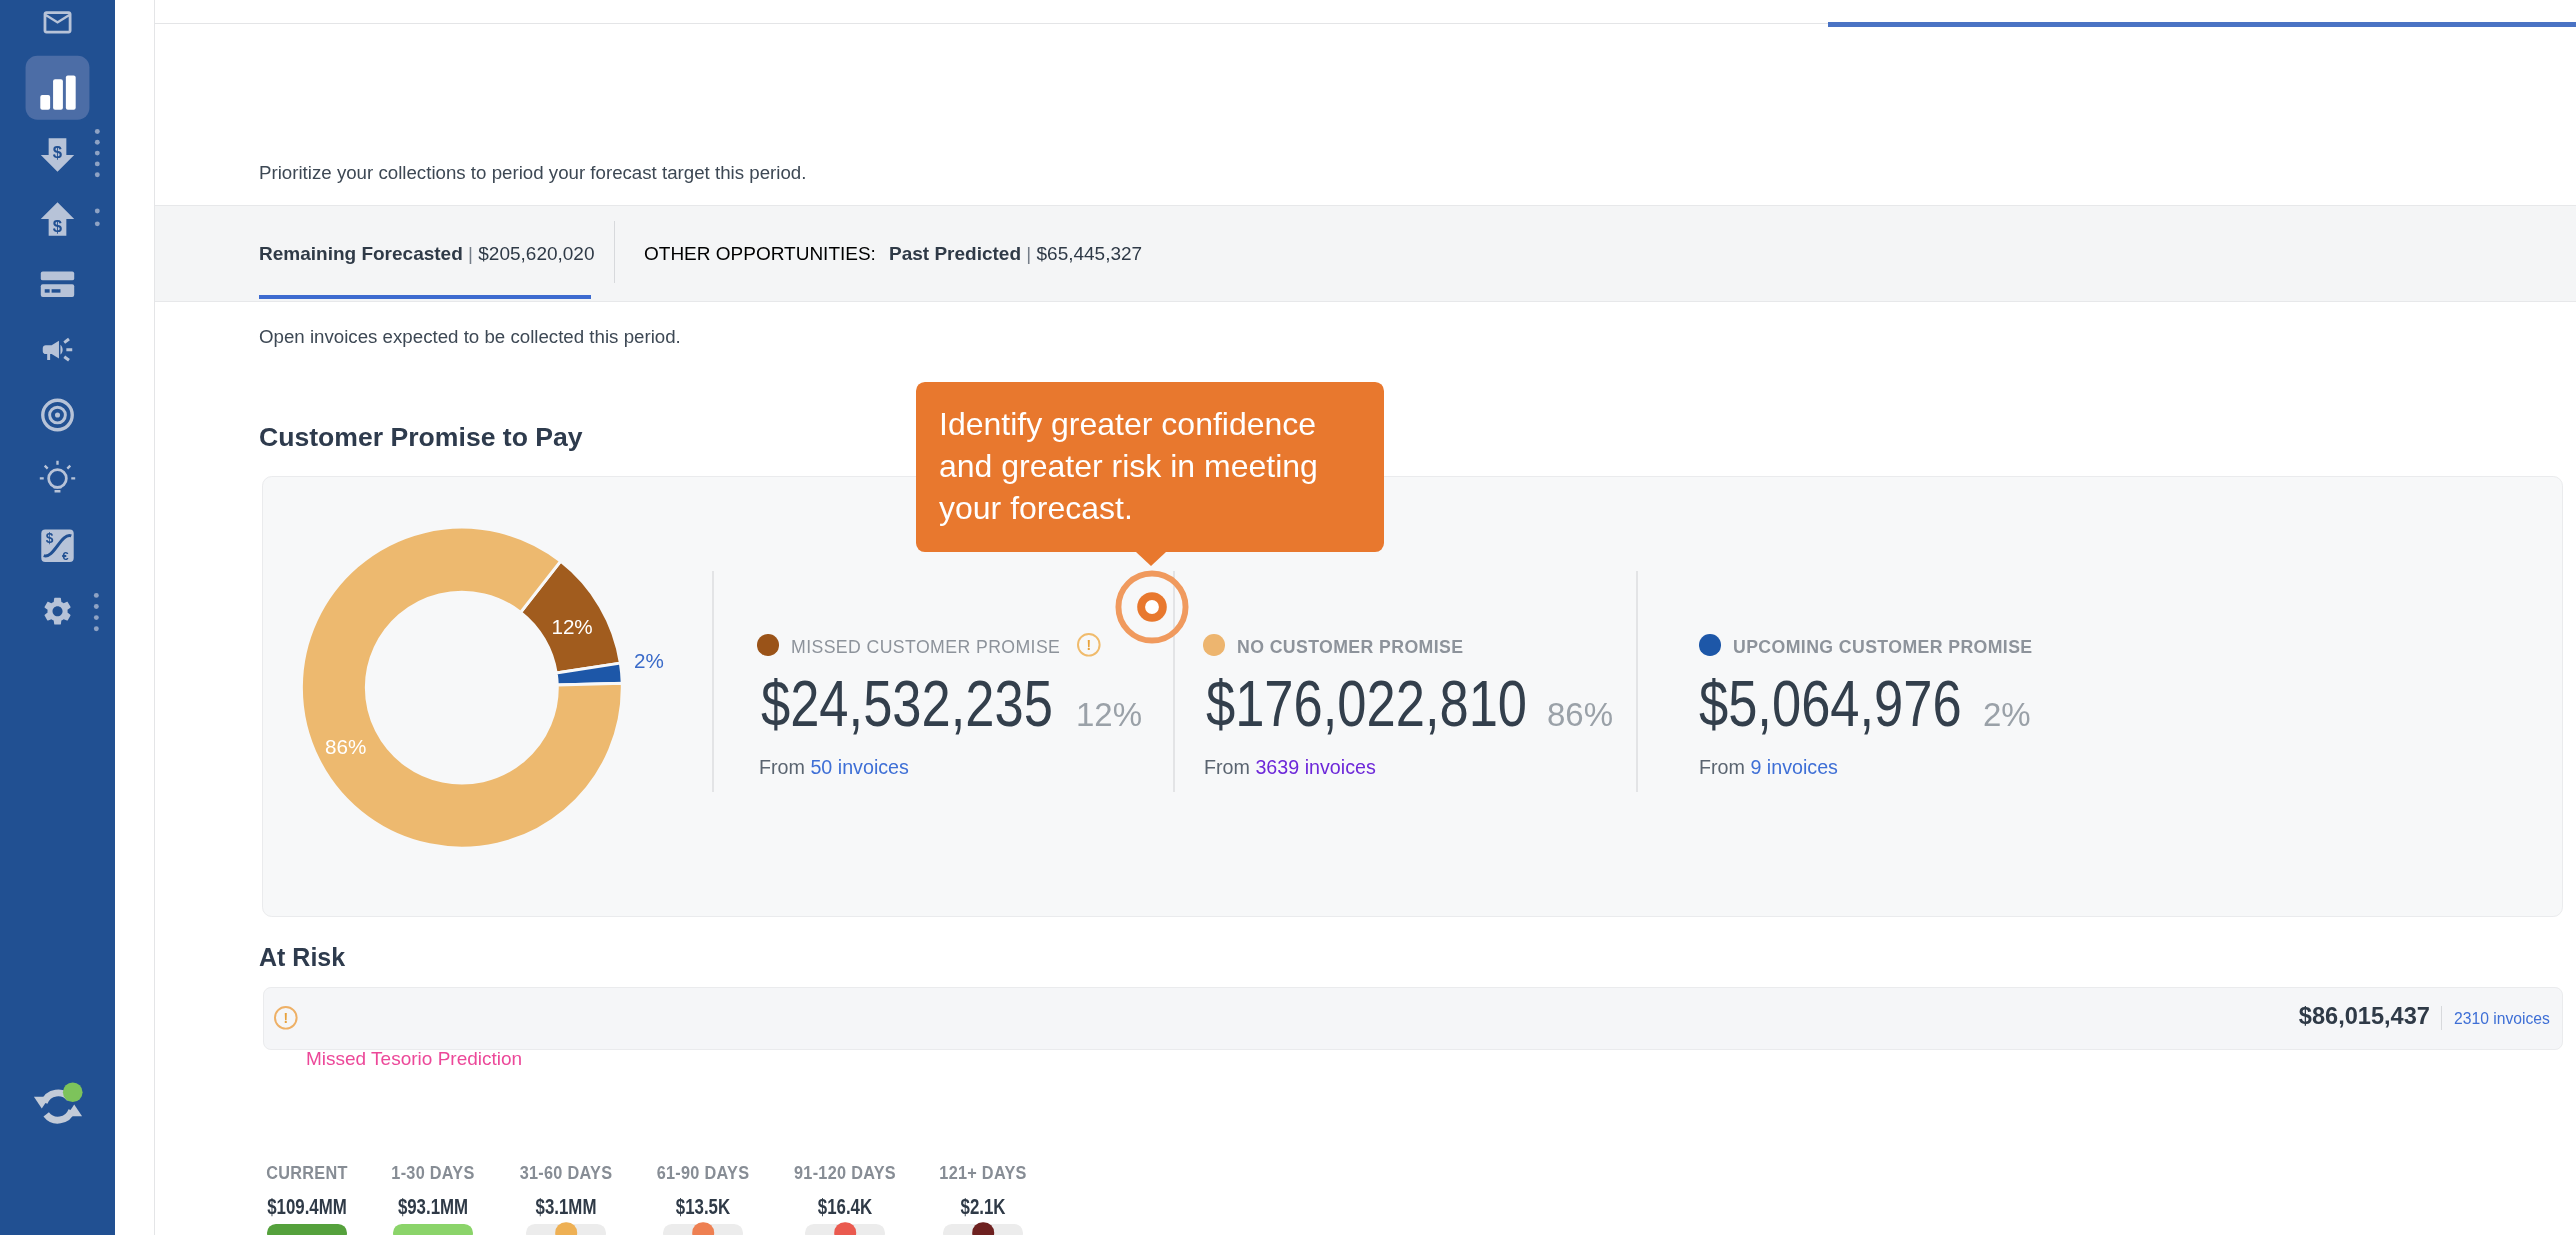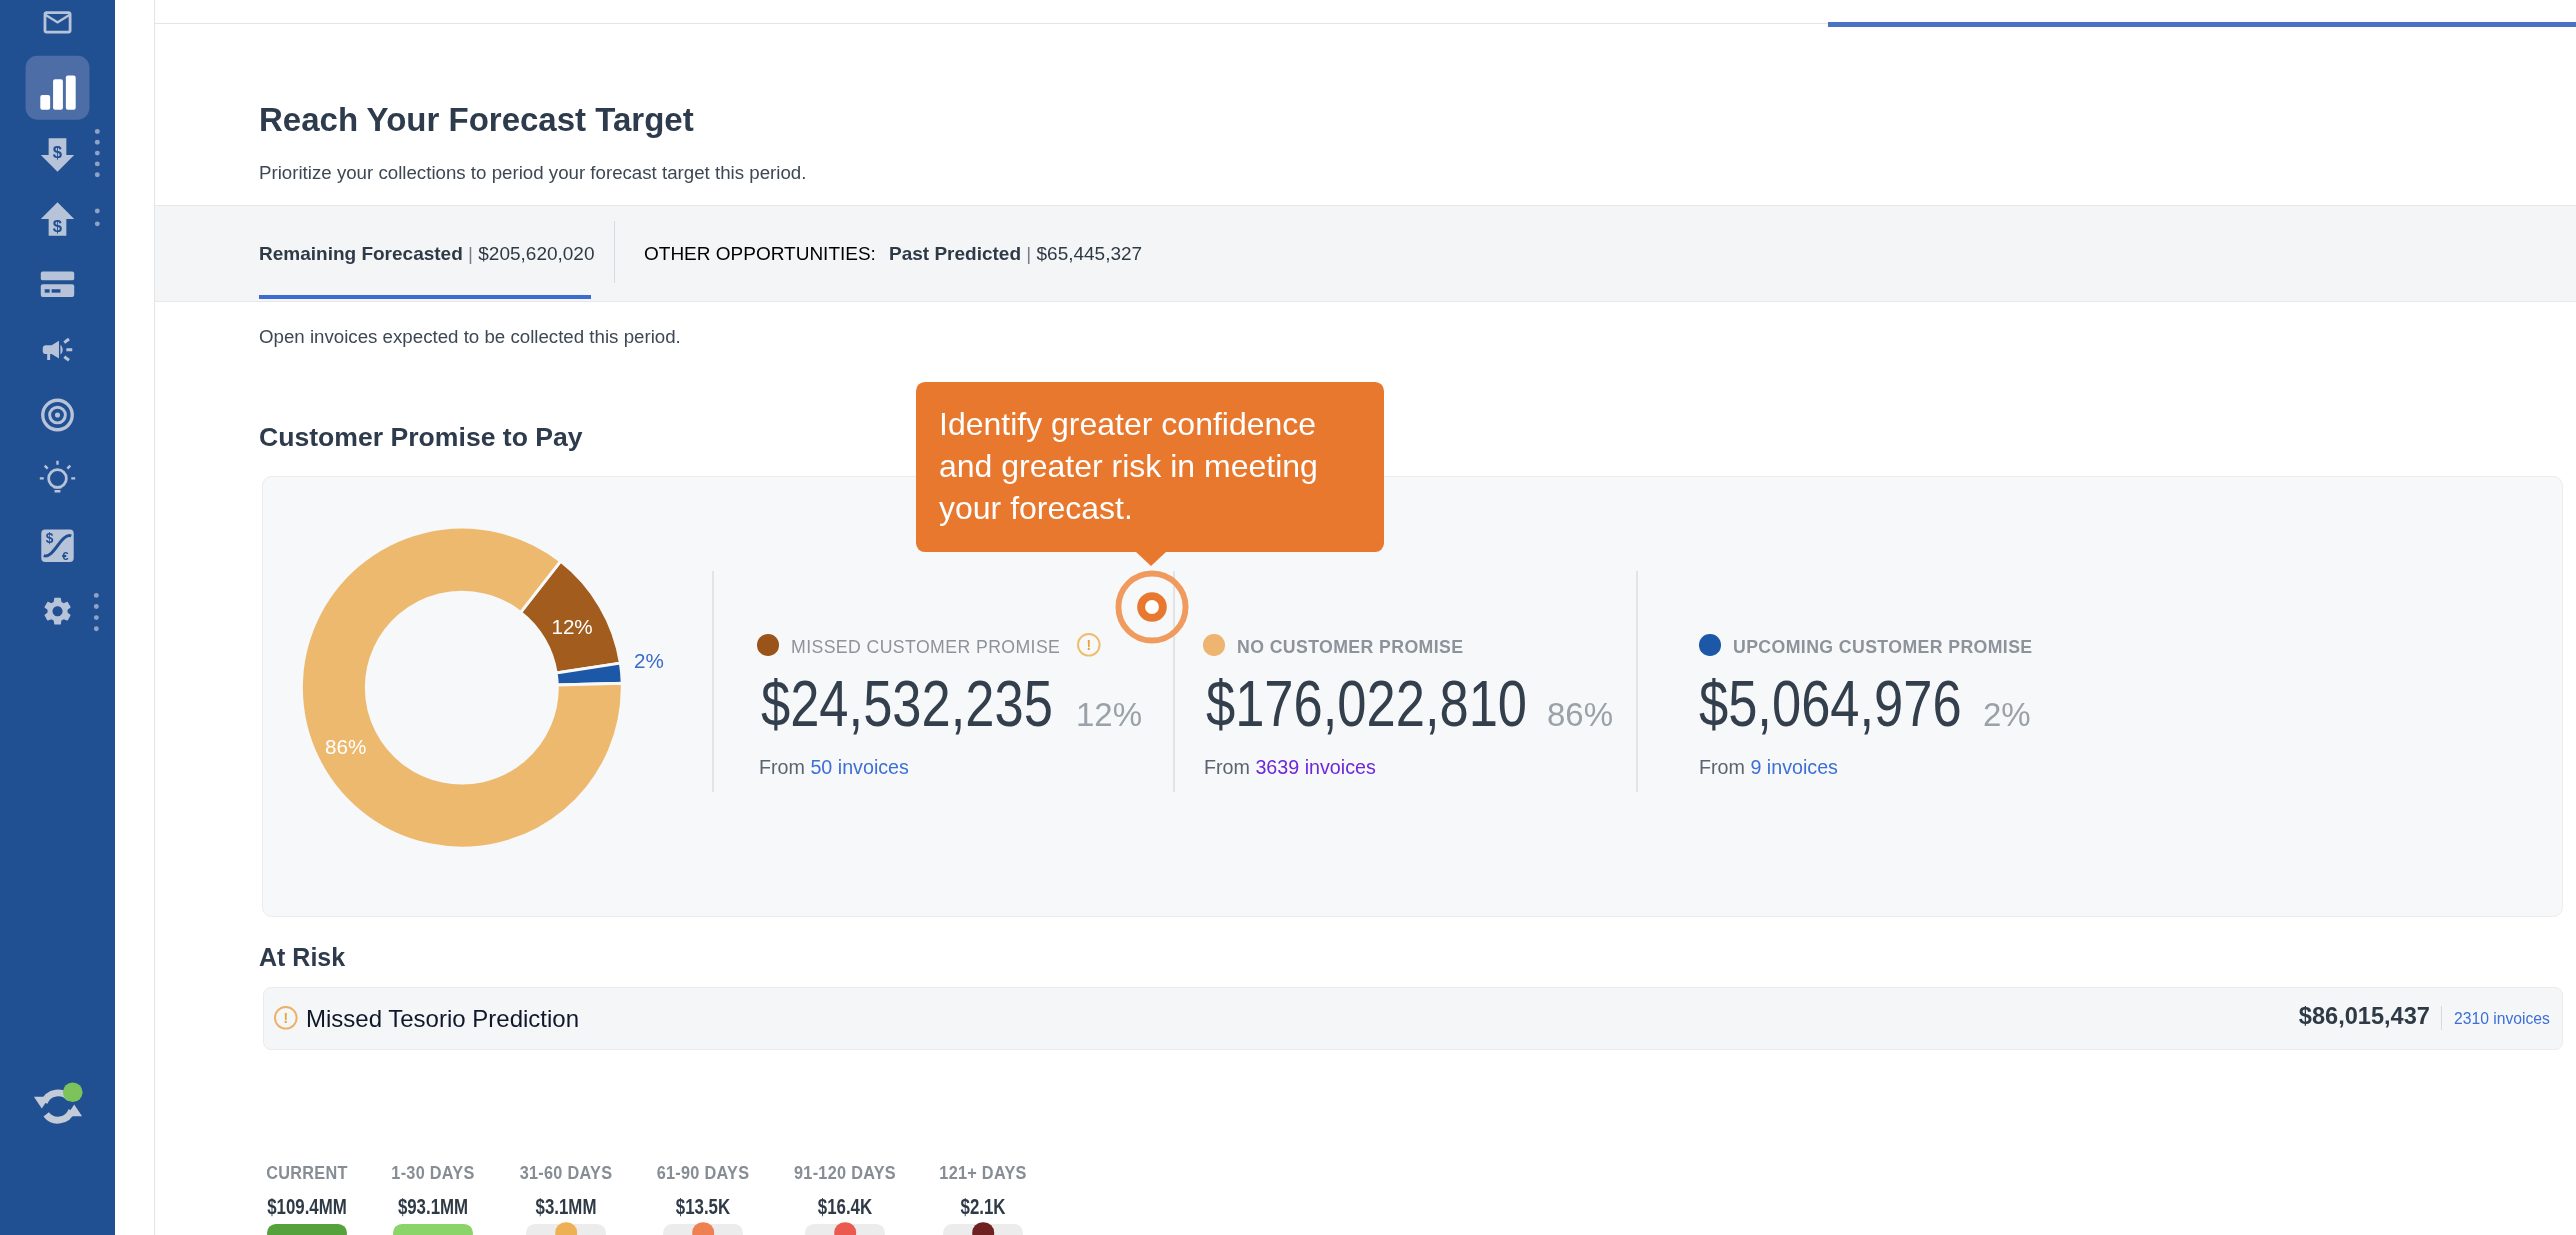--- a/index.html
+++ b/index.html
@@ -102,21 +102,20 @@
       <circle cx="74" cy="1110.5" r="10" fill="#7dc35b"></circle>
     </g>
   </svg>
 
   <div class="abs" style="left:154px;top:0;width:1px;height:1236px;background:#e4e5e7;"></div>
 
   <div class="abs" style="left:155px;top:22.6px;width:2421px;height:1px;background:#e4e5e7;"></div>
 
   <div class="abs" style="left:1828px;top:21.6px;width:748px;height:5.9px;background:#4a73c4;"></div>
 
-  <div class="abs" style="left:259px;top:101px;font-size:33px;font-weight:700;color:#2e3b4d;">Reach Your Forecast Target</div>
   <div class="abs" style="left:259px;top:162px;font-size:18.7px;color:#3d4854;">Prioritize your collections to period your forecast target this period.</div>
 
   <div class="abs" style="left:155px;top:205px;width:2421px;height:95px;background:#f4f5f6;border-top:1px solid #e7e8ea;border-bottom:1px solid #e7e8ea;"></div>
   <div class="abs" style="left:259px;top:243px;font-size:19px;color:#2f3a47;"><b>Remaining Forecasted</b> <span style="color:#747d88;">|</span> $205,620,020</div>
   <div class="abs" style="left:259px;top:295px;width:332px;height:3.9px;background:#3d6bd0;"></div>
   <div class="abs" style="left:614px;top:221px;width:1px;height:62px;background:#d7d9dc;"></div>
   <div class="abs" style="left:644px;top:243px;font-size:19px;color:#000000;">OTHER OPPORTUNITIES:</div>
   <div class="abs" style="left:889px;top:243px;font-size:19px;color:#2f3a47;"><b>Past Predicted</b> <span style="color:#747d88;">|</span> $65,445,327</div>
 
   <div class="abs" style="left:259px;top:326px;font-size:18.7px;color:#3d4854;">Open invoices expected to be collected this period.</div>
@@ -168,21 +167,21 @@
     <circle cx="38.5" cy="38.5" r="15" fill="#e8782e"></circle>
     <circle cx="38.5" cy="38.5" r="7" fill="#ffffff"></circle>
   </svg>
 
   <div class="abs" style="left:259px;top:943px;font-size:25px;font-weight:700;color:#2e3b4d;text-align:right;">At Risk</div>
   <div class="abs" style="left:263px;top:987px;width:2298px;height:61px;background:#f5f6f8;border:1px solid #eaebed;border-radius:7.9px;"></div>
   <svg class="abs" style="left:274px;top:1006px;" width="23.6" height="23.6" viewBox="0 0 24 24">
     <circle cx="12" cy="12" r="11" fill="none" stroke="#eeb066" stroke-width="2"></circle>
     <text x="12" y="17" font-size="14" font-weight="700" fill="#e8a23c" text-anchor="middle">!</text>
   </svg>
-  <div class="abs" style="left:306px;top:1005px;font-size:24px;color:#0f172a;">Missed Tesorio Prediction</div>
+  <div class="abs" style="left:306px;top:1048px;font-size:19px;color:#ec4899;">Missed Tesorio Prediction</div>
   <div class="abs" style="left:2194px;top:1003px;width:236px;text-align:right;font-size:23.6px;font-weight:700;color:#2f3a47;">$86,015,437</div>
   <div class="abs" style="left:2441px;top:1006px;width:1px;height:23.6px;background:#d7d9dc;"></div>
   <div class="abs" style="left:2454px;top:1010px;font-size:15.7px;color:#3e6fd6;">2310 invoices</div>
 
   <div class="abs bucket" style="left:238px;">
       <div class="blabel">CURRENT</div>
       <div class="bval">$109.4MM</div>
       <div class="bbar" style="background:#55a13c;"></div>
     </div>
   <div class="abs bucket" style="left:364px;">

